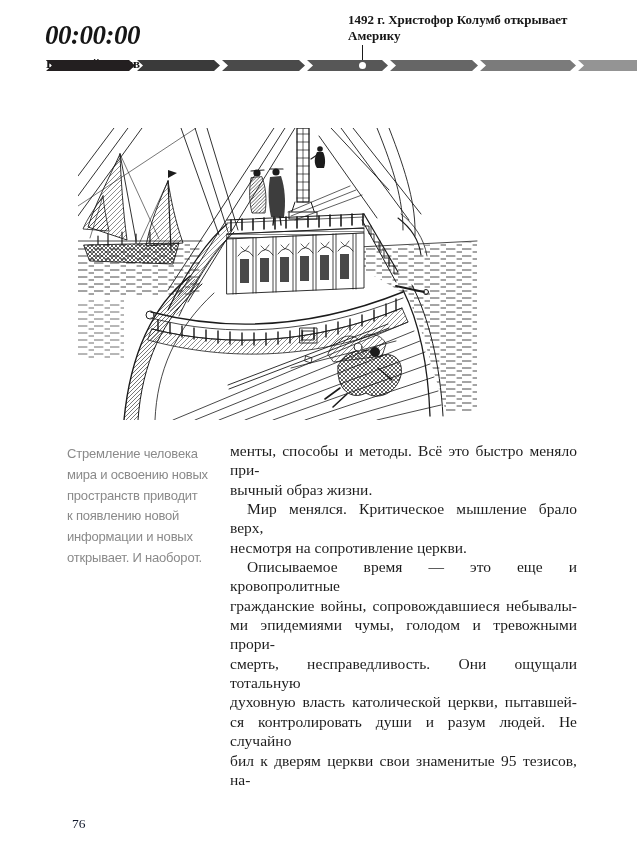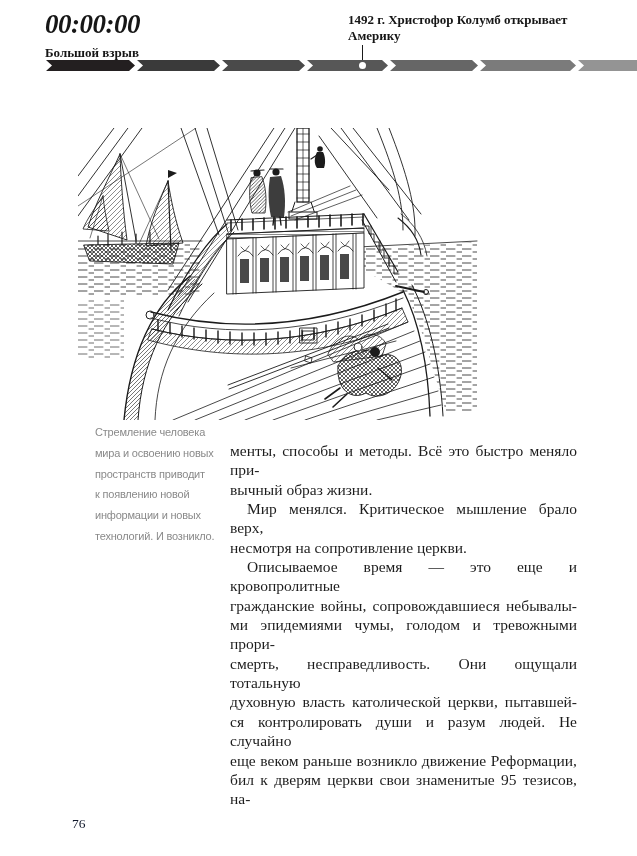--- a/index.html
+++ b/index.html
@@ -2,21 +2,21 @@
 <html><head>
 <meta charset="utf-8">
 <style>
   html,body{margin:0;padding:0;background:#e8e8e8;}
   .page{
     position:relative;width:637px;height:856px;margin:0 auto;
     background:#ffffff;overflow:hidden;
     font-family:"Liberation Serif",serif;color:#1e1e1e;
   }
   
-  .clock-block{position:absolute;left:45px;top:10px;}
+  .clock-block{position:absolute;left:45px;top:21px;text-align:right;}
   .clock{
     font-family:"Liberation Serif",serif;font-style:italic;font-weight:bold;
     font-size:27px;letter-spacing:-0.5px;color:#161616;line-height:28px;
   }
   .clock-caption{
     font-weight:bold;font-size:13px;color:#161616;line-height:15px;margin-top:7px;
   }
   .event-label{
     position:absolute;left:348px;top:12px;width:230px;
     font-weight:bold;font-size:13px;line-height:15.5px;color:#161616;
@@ -38,23 +38,23 @@
   }
   .timeline-dot{
     position:absolute;left:359px;top:62px;width:7px;height:7px;border-radius:50%;
     background:#fff;
   }
   
   .illustration{position:absolute;left:78px;top:128px;width:400px;height:292px;margin:0;}
   .illustration svg{display:block;}
   
   .margin-note{
-    position:absolute;left:67px;top:422px;width:150px;
-    font-family:"Liberation Sans",sans-serif;font-size:11px;line-height:20.8px;
-    letter-spacing:-0.2px;color:#8a8a8a;margin-left:28px;
+    position:absolute;left:67px;top:444px;width:150px;
+    font-family:"Liberation Sans",sans-serif;font-size:13px;line-height:20.8px;
+    letter-spacing:-0.2px;color:#8a8a8a;
   }
   
   .body-text{
     position:absolute;left:230px;top:441px;width:347px;
     font-size:15.5px;line-height:19.35px;color:#1d1d1d;
   }
   .bline{text-align:justify;text-align-last:justify;}
   .bline.plast{text-align-last:left;}
   .bline.indent{text-indent:17px;}
   
@@ -343,33 +343,32 @@
       </g>
     </svg>
   </figure>
 
   <aside class="margin-note" style="color: rgb(138, 138, 138);">
       <div>Стремление человека</div>
       <div>мира и освоению новых</div>
       <div>пространств приводит</div>
       <div>к появлению новой</div>
       <div>информации и новых</div>
-      <div>технологий. И возникло.</div>
+      <div>открывает. И наоборот.</div>
     </aside>
 
   <main class="body-text">
       <div class="bline">менты, способы и методы. Всё это быстро меняло при-</div>
       <div class="bline plast">вычный образ жизни.</div>
       <div class="bline indent">Мир менялся. Критическое мышление брало верх,</div>
       <div class="bline plast">несмотря на сопротивление церкви.</div>
       <div class="bline indent">Описываемое время — это еще и кровопролитные</div>
       <div class="bline">гражданские войны, сопровождавшиеся небывалы-</div>
       <div class="bline">ми эпидемиями чумы, голодом и тревожными прори-</div>
       <div class="bline">смерть, несправедливость. Они ощущали тотальную</div>
       <div class="bline">духовную власть католической церкви, пытавшей-</div>
       <div class="bline">ся контролировать души и разум людей. Не случайно</div>
-      <div class="bline">еще веком раньше возникло движение Реформации,</div>
       <div class="bline">бил к дверям церкви свои знаменитые 95 тезисов, на-</div>
     </main>
 
   <div class="page-number">76</div>
 
 </div>
 
 </body></html>

